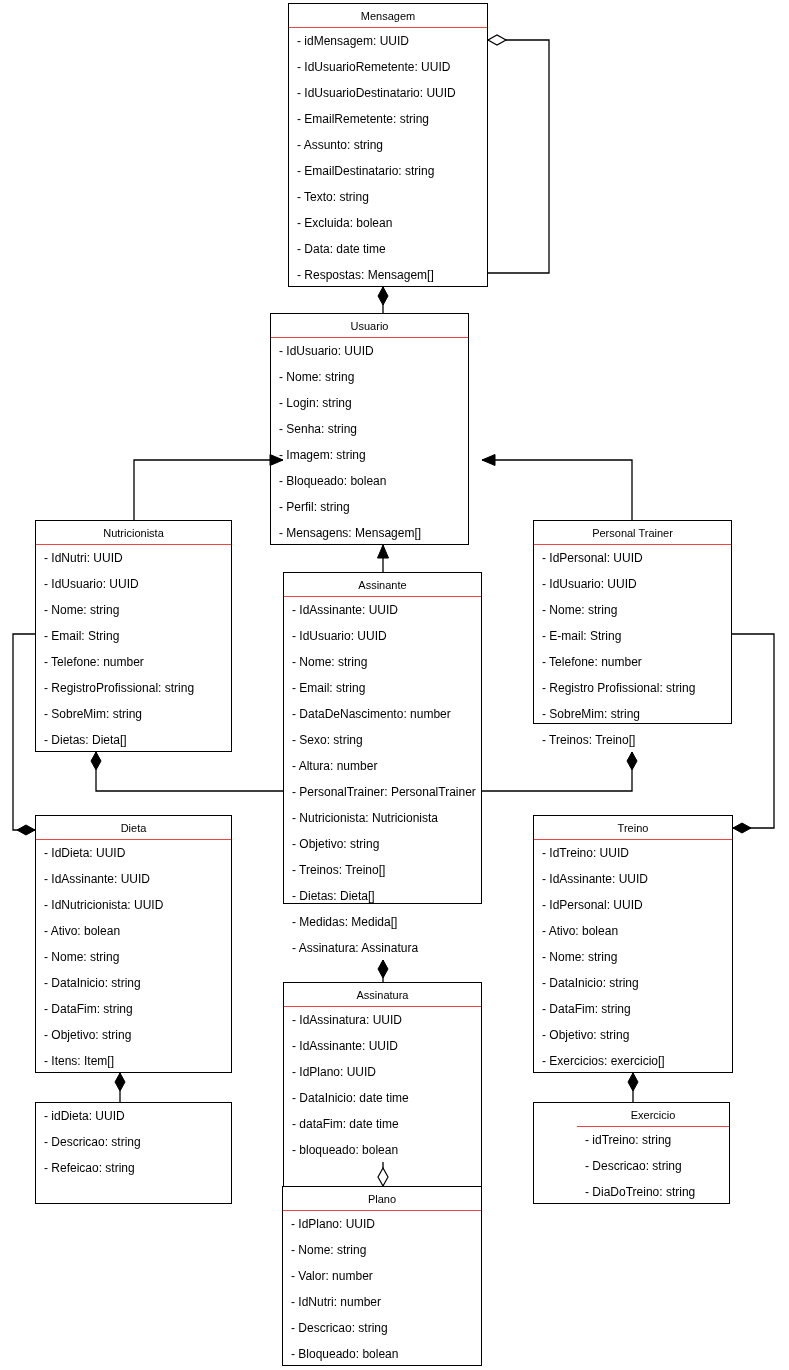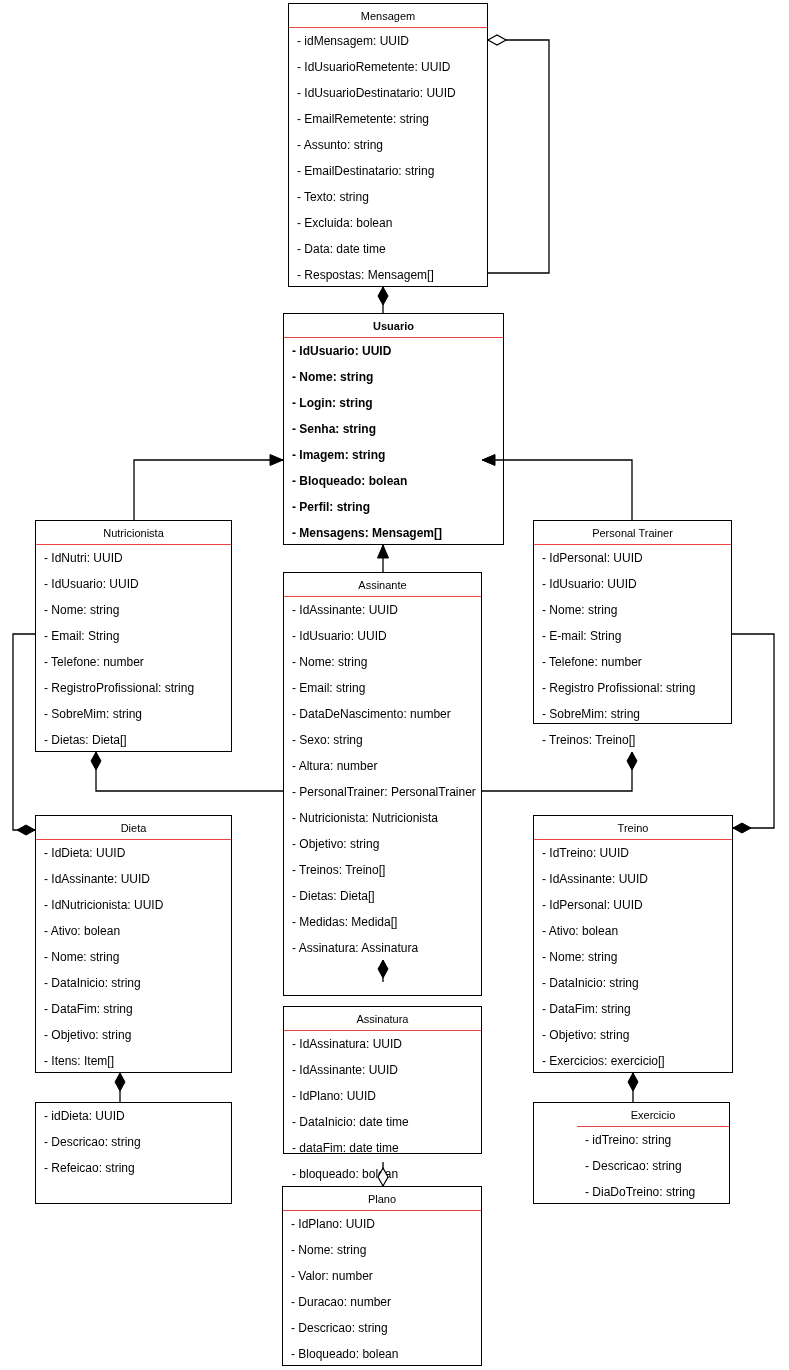--- a/index.html
+++ b/index.html
@@ -72,21 +72,21 @@
         <div class="uml-attr">- IdUsuarioRemetente: UUID</div>
         <div class="uml-attr">- IdUsuarioDestinatario: UUID</div>
         <div class="uml-attr">- EmailRemetente: string</div>
         <div class="uml-attr">- Assunto: string</div>
         <div class="uml-attr">- EmailDestinatario: string</div>
         <div class="uml-attr">- Texto: string</div>
         <div class="uml-attr">- Excluida: bolean</div>
         <div class="uml-attr">- Data: date time</div>
         <div class="uml-attr">- Respostas: Mensagem[]</div>
       </div>
-      <div class="uml-class" style="left: 283px; top: 313px; width: 221px; height: 232px; font-weight: bold;">
+      <div class="uml-class" style="left: 270px; top: 313px; width: 199px; height: 232px;">
         <div class="uml-class-header">Usuario</div>
         <div class="uml-attr">- IdUsuario: UUID</div>
         <div class="uml-attr">- Nome: string</div>
         <div class="uml-attr">- Login: string</div>
         <div class="uml-attr">- Senha: string</div>
         <div class="uml-attr">- Imagem: string</div>
         <div class="uml-attr">- Bloqueado: bolean</div>
         <div class="uml-attr">- Perfil: string</div>
         <div class="uml-attr">- Mensagens: Mensagem[]</div>
       </div>
@@ -105,21 +105,21 @@
         <div class="uml-class-header">Personal Trainer</div>
         <div class="uml-attr">- IdPersonal: UUID</div>
         <div class="uml-attr">- IdUsuario: UUID</div>
         <div class="uml-attr">- Nome: string</div>
         <div class="uml-attr">- E-mail: String</div>
         <div class="uml-attr">- Telefone: number</div>
         <div class="uml-attr">- Registro Profissional: string</div>
         <div class="uml-attr">- SobreMim: string</div>
         <div class="uml-attr">- Treinos: Treino[]</div>
       </div>
-      <div class="uml-class" style="left: 283px; top: 572px; width: 199px; height: 424px;">
+      <div class="uml-class" style="left: 283px; top: 572px; width: 199px; height: 332px;">
         <div class="uml-class-header">Assinante</div>
         <div class="uml-attr">- IdAssinante: UUID</div>
         <div class="uml-attr">- IdUsuario: UUID</div>
         <div class="uml-attr">- Nome: string</div>
         <div class="uml-attr">- Email: string</div>
         <div class="uml-attr">- DataDeNascimento: number</div>
         <div class="uml-attr">- Sexo: string</div>
         <div class="uml-attr">- Altura: number</div>
         <div class="uml-attr">- PersonalTrainer: PersonalTrainer</div>
         <div class="uml-attr">- Nutricionista: Nutricionista</div>
@@ -146,21 +146,21 @@
         <div class="uml-attr">- IdTreino: UUID</div>
         <div class="uml-attr">- IdAssinante: UUID</div>
         <div class="uml-attr">- IdPersonal: UUID</div>
         <div class="uml-attr">- Ativo: bolean</div>
         <div class="uml-attr">- Nome: string</div>
         <div class="uml-attr">- DataInicio: string</div>
         <div class="uml-attr">- DataFim: string</div>
         <div class="uml-attr">- Objetivo: string</div>
         <div class="uml-attr">- Exercicios: exercicio[]</div>
       </div>
-      <div class="uml-class" style="left: 283px; top: 1006px; width: 199px; height: 148px;">
+      <div class="uml-class" style="left: 283px; top: 982px; width: 199px; height: 227px;">
         <div class="uml-class-header">Assinatura</div>
         <div class="uml-attr">- IdAssinatura: UUID</div>
         <div class="uml-attr">- IdAssinante: UUID</div>
         <div class="uml-attr">- IdPlano: UUID</div>
         <div class="uml-attr">- DataInicio: date time</div>
         <div class="uml-attr">- dataFim: date time</div>
         <div class="uml-attr">- bloqueado: bolean</div>
       </div>
       <div class="uml-class" style="left: 35px; top: 1102px; width: 197px; height: 102px;">
         <div class="uml-attr">- idDieta: UUID</div>
@@ -171,21 +171,21 @@
         <div class="uml-class-header">Exercicio</div>
         <div class="uml-attr">- idTreino: string</div>
         <div class="uml-attr">- Descricao: string</div>
         <div class="uml-attr">- DiaDoTreino: string</div>
       </div>
       <div class="uml-class" style="left: 282px; top: 1186px; width: 200px; height: 180px;">
         <div class="uml-class-header">Plano</div>
         <div class="uml-attr">- IdPlano: UUID</div>
         <div class="uml-attr">- Nome: string</div>
         <div class="uml-attr">- Valor: number</div>
-        <div class="uml-attr">- Duracao: number</div>
+        <div class="uml-attr">- IdNutri: number</div>
         <div class="uml-attr">- Descricao: string</div>
         <div class="uml-attr">- Bloqueado: bolean</div>
       </div>
     </div>
   <svg id="connector-layer" viewBox="0 0 789 1370" width="789" height="1370" xmlns="http://www.w3.org/2000/svg">
       <polyline points="488,40 549,40 549,273 488,273" class="edge"></polyline>
       <polygon points="488,40 497,35 506,40 497,45" class="marker-diamond-hollow"></polygon>
       <polyline points="383,287 383,313" class="edge"></polyline>
       <polygon points="383,287 388,296 383,305 378,296" class="marker-diamond-filled"></polygon>
       <polyline points="134,520 134,460 283,460" class="edge"></polyline>

